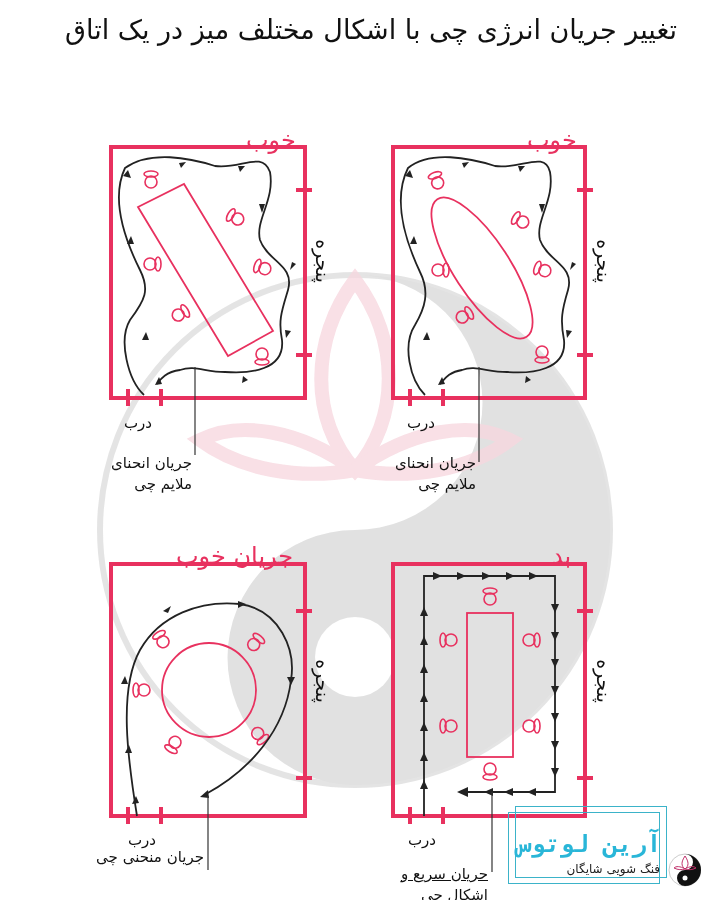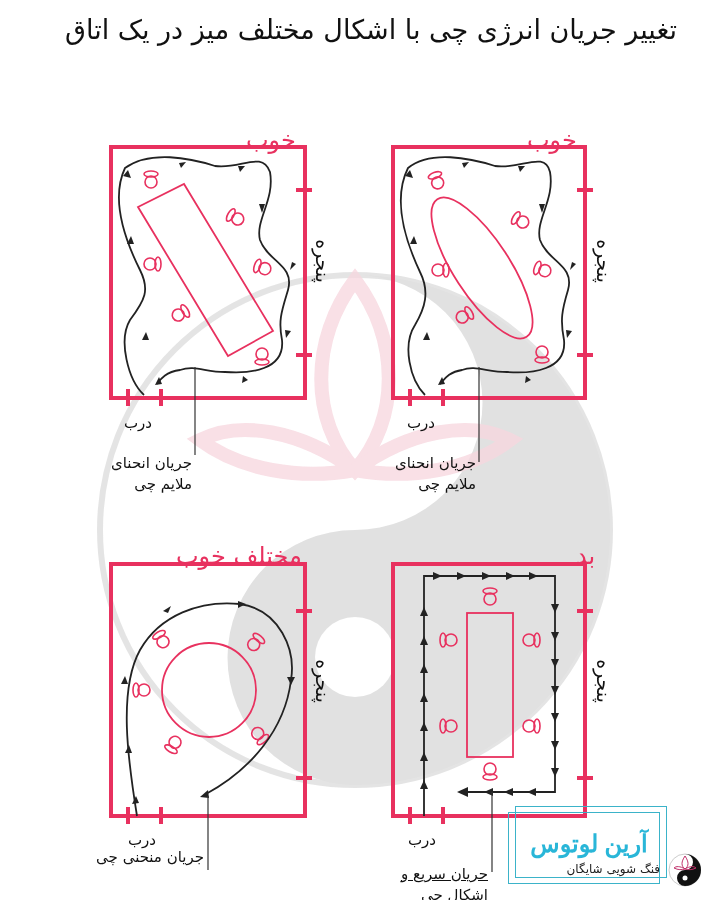--- a/index.html
+++ b/index.html
@@ -4,21 +4,21 @@
 <style>
   html, body { margin:0; padding:0; background:#ffffff; }
   body { width:701px; height:900px; position:relative; overflow:hidden; font-family:"DejaVu Sans", sans-serif; }
   .title { position:absolute; top:14px; right:24px; width:660px; text-align:right; direction:rtl; font-size:27px; color:#111; font-family:"DejaVu Sans", sans-serif; }
   svg.main { position:absolute; left:0; top:0; }
   .verdict { position:absolute; direction:rtl; color:#e8315f; font-size:24px; font-family:"DejaVu Sans", sans-serif;margin-top:22px; }
   .lbl { position:absolute; direction:rtl; text-align:right; color:#111; font-size:15px; line-height:21px; font-family:"DejaVu Sans", sans-serif; white-space:nowrap;margin-top:12px; }
   .win { position:absolute; color:#111; font-size:19px; transform:rotate(90deg); transform-origin:center; direction:rtl; font-family:"DejaVu Sans", sans-serif; white-space:nowrap; }
   .logo-box { position:absolute; left:508px; top:812px; width:150px; height:70px; border:1.5px solid #3bb3c9; }
   .logo-box2 { position:absolute; left:515px; top:806px; width:150px; height:70px; border:1.5px solid #3bb3c9; }
-  .logo-name { position:absolute; left:514px; top:830px; width:150px; text-align:center; direction:rtl; color:#29b6d8; font-size:24px; font-weight:bold; font-family:Liberation Serif, serif; white-space:nowrap; }
+  .logo-name { position:absolute; left:514px; top:830px; width:150px; text-align:center; direction:rtl; color:#29b6d8; font-size:24px; font-weight:bold; font-family:Liberation Mono, monospace; white-space:nowrap; }
   .logo-sub { position:absolute; left:530px; top:862px; width:130px; text-align:right; direction:rtl; color:#222; font-size:12px; font-family:"DejaVu Sans", sans-serif; white-space:nowrap; }
 </style>
 </head>
 <body>
 
 <svg class="main" width="701" height="900" viewBox="0 0 701 900">
   <defs>
     <marker id="arr" viewBox="0 0 10 10" refX="5" refY="5" markerWidth="7" markerHeight="7" orient="auto-start-reverse">
       <path d="M0,0 L10,5 L0,10 z" fill="#222"></path>
     </marker>
@@ -177,22 +177,22 @@
     <path d="M685,854 A16,16 0 0 1 685,886 A8,8 0 0 1 685,870 A8,8 0 0 0 685,854 Z" fill="#111"></path>
     <circle cx="685" cy="878" r="2.5" fill="#fff"></circle>
     <path d="M685,856 C681,862 681,866 685,869 C689,866 689,862 685,856 Z M685,869 C680,866 676,866 674,868 C678,870 682,870 685,869 M685,869 C690,866 694,866 696,868 C692,870 688,870 685,869" fill="none" stroke="#c0306a" stroke-width="1"></path>
   </g>
 </svg>
 
 <div class="title">تغییر جریان انرژی چی با اشکال مختلف میز در یک اتاق</div>
 
 <div class="verdict" style="left:246px; top:104px;">خوب</div>
 <div class="verdict" style="left:527px; top:104px;">خوب</div>
-<div class="verdict" style="left:176px; top:520px;">مختلف خوب</div>
-<div class="verdict" style="left:576px; top:520px;">بد</div>
+<div class="verdict" style="left:176px; top:520px;">جریان خوب</div>
+<div class="verdict" style="left:552px; top:520px;">بد</div>
 
 <div class="win" style="left:301px; top:250px;">پنجره</div>
 <div class="win" style="left:582px; top:250px;">پنجره</div>
 <div class="win" style="left:301px; top:670px;">پنجره</div>
 <div class="win" style="left:582px; top:670px;">پنجره</div>
 
 <div class="lbl" style="left:124px; top:401px;">درب</div>
 <div class="lbl" style="left:407px; top:401px;">درب</div>
 <div class="lbl" style="left:128px; top:818px;">درب</div>
 <div class="lbl" style="left:408px; top:818px;">درب</div>

